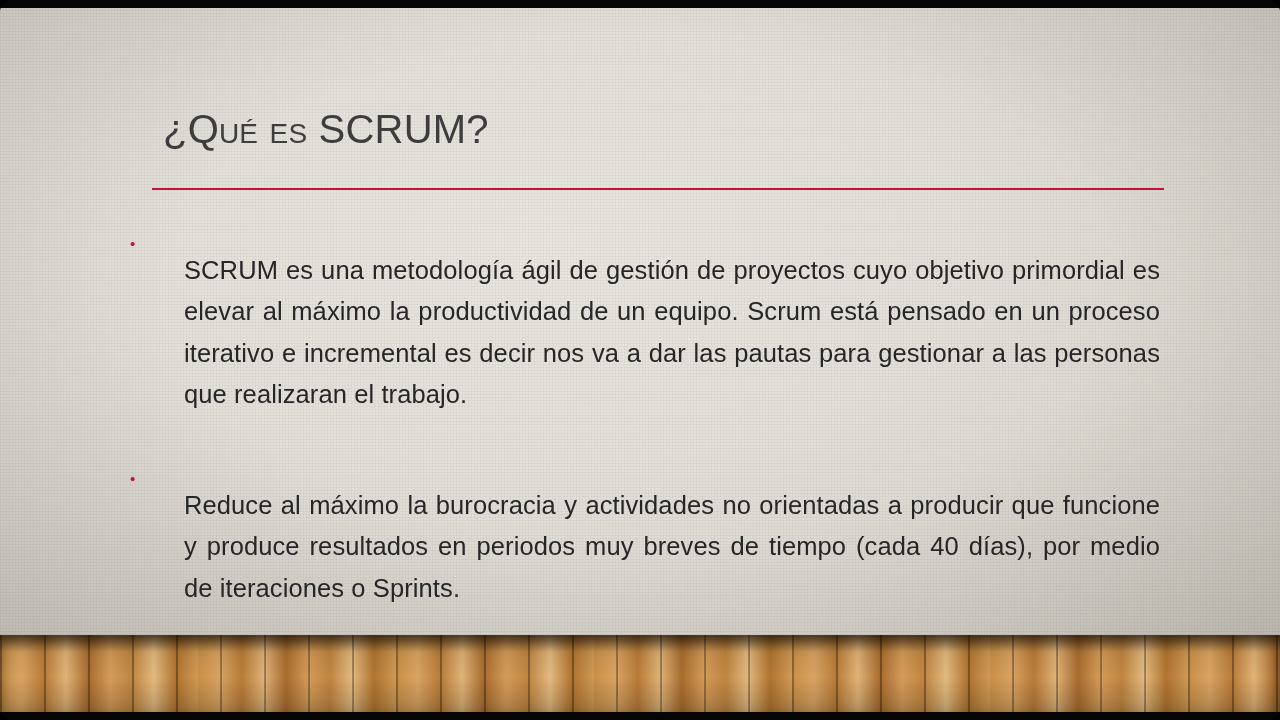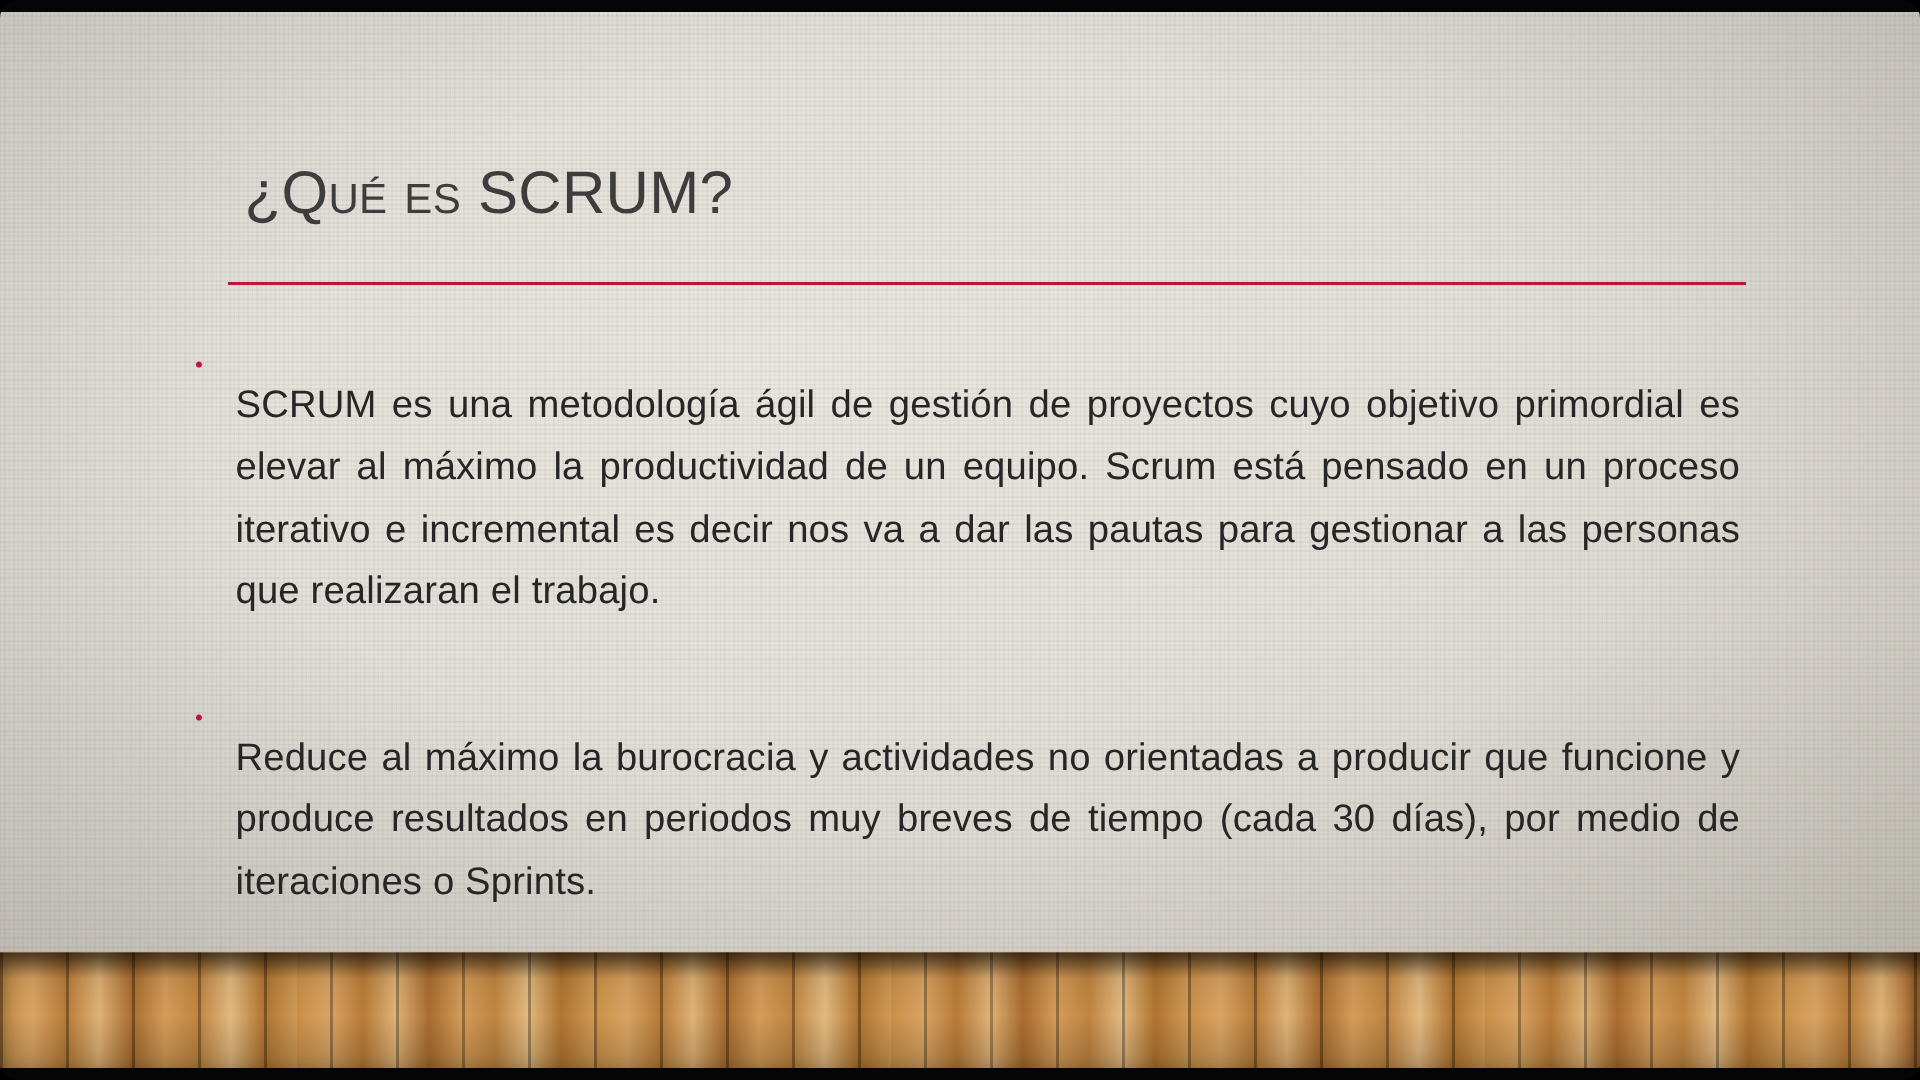--- a/index.html
+++ b/index.html
@@ -117,21 +117,21 @@
     width: 10px;
     margin-top: 12px;
     margin-right: 0px;
     color: #c0143c;
     font-size: 15px;
     line-height: 1;
     text-align: left;
   }
   .bullet-text {
     flex: 1 1 auto;
-    margin-left: 17px;
+    margin-left: 44px;
     font-size: 25.5px;
     line-height: 41.5px;
     color: #262626;
     text-align: justify;
     text-justify: inter-word;
     letter-spacing: 0.1px;
   }
   .bullet-text.last-short {
     text-align: left;
   }
@@ -153,21 +153,21 @@
 
   <div class="body-list">
 
     <div class="bullet-row">
       <span class="bullet-dot">•</span>
       <p class="bullet-text">SCRUM es una metodología ágil de gestión de proyectos cuyo objetivo primordial es elevar al máximo la productividad de un equipo. Scrum está pensado en un proceso iterativo e incremental es decir nos va a dar las pautas para gestionar a las personas que realizaran el trabajo.</p>
     </div>
 
     <div class="bullet-row">
       <span class="bullet-dot">•</span>
-      <p class="bullet-text">Reduce al máximo la burocracia y actividades no orientadas a producir que funcione y produce resultados en periodos muy breves de tiempo (cada 30 días), por medio de iteraciones o Sprints.</p>
+      <p class="bullet-text">Reduce al máximo la burocracia y actividades no orientadas a producir que funcione y produce resultados en periodos muy breves de tiempo (cada 40 días), por medio de iteraciones o Sprints.</p>
     </div>
 
     <div class="bullet-row">
       <span class="bullet-dot">•</span>
       <p class="bullet-text last-short">Ideal para proyectos con un rápido cambio de requerimientos.</p>
     </div>
 
   </div>
 
   <div class="floor">

